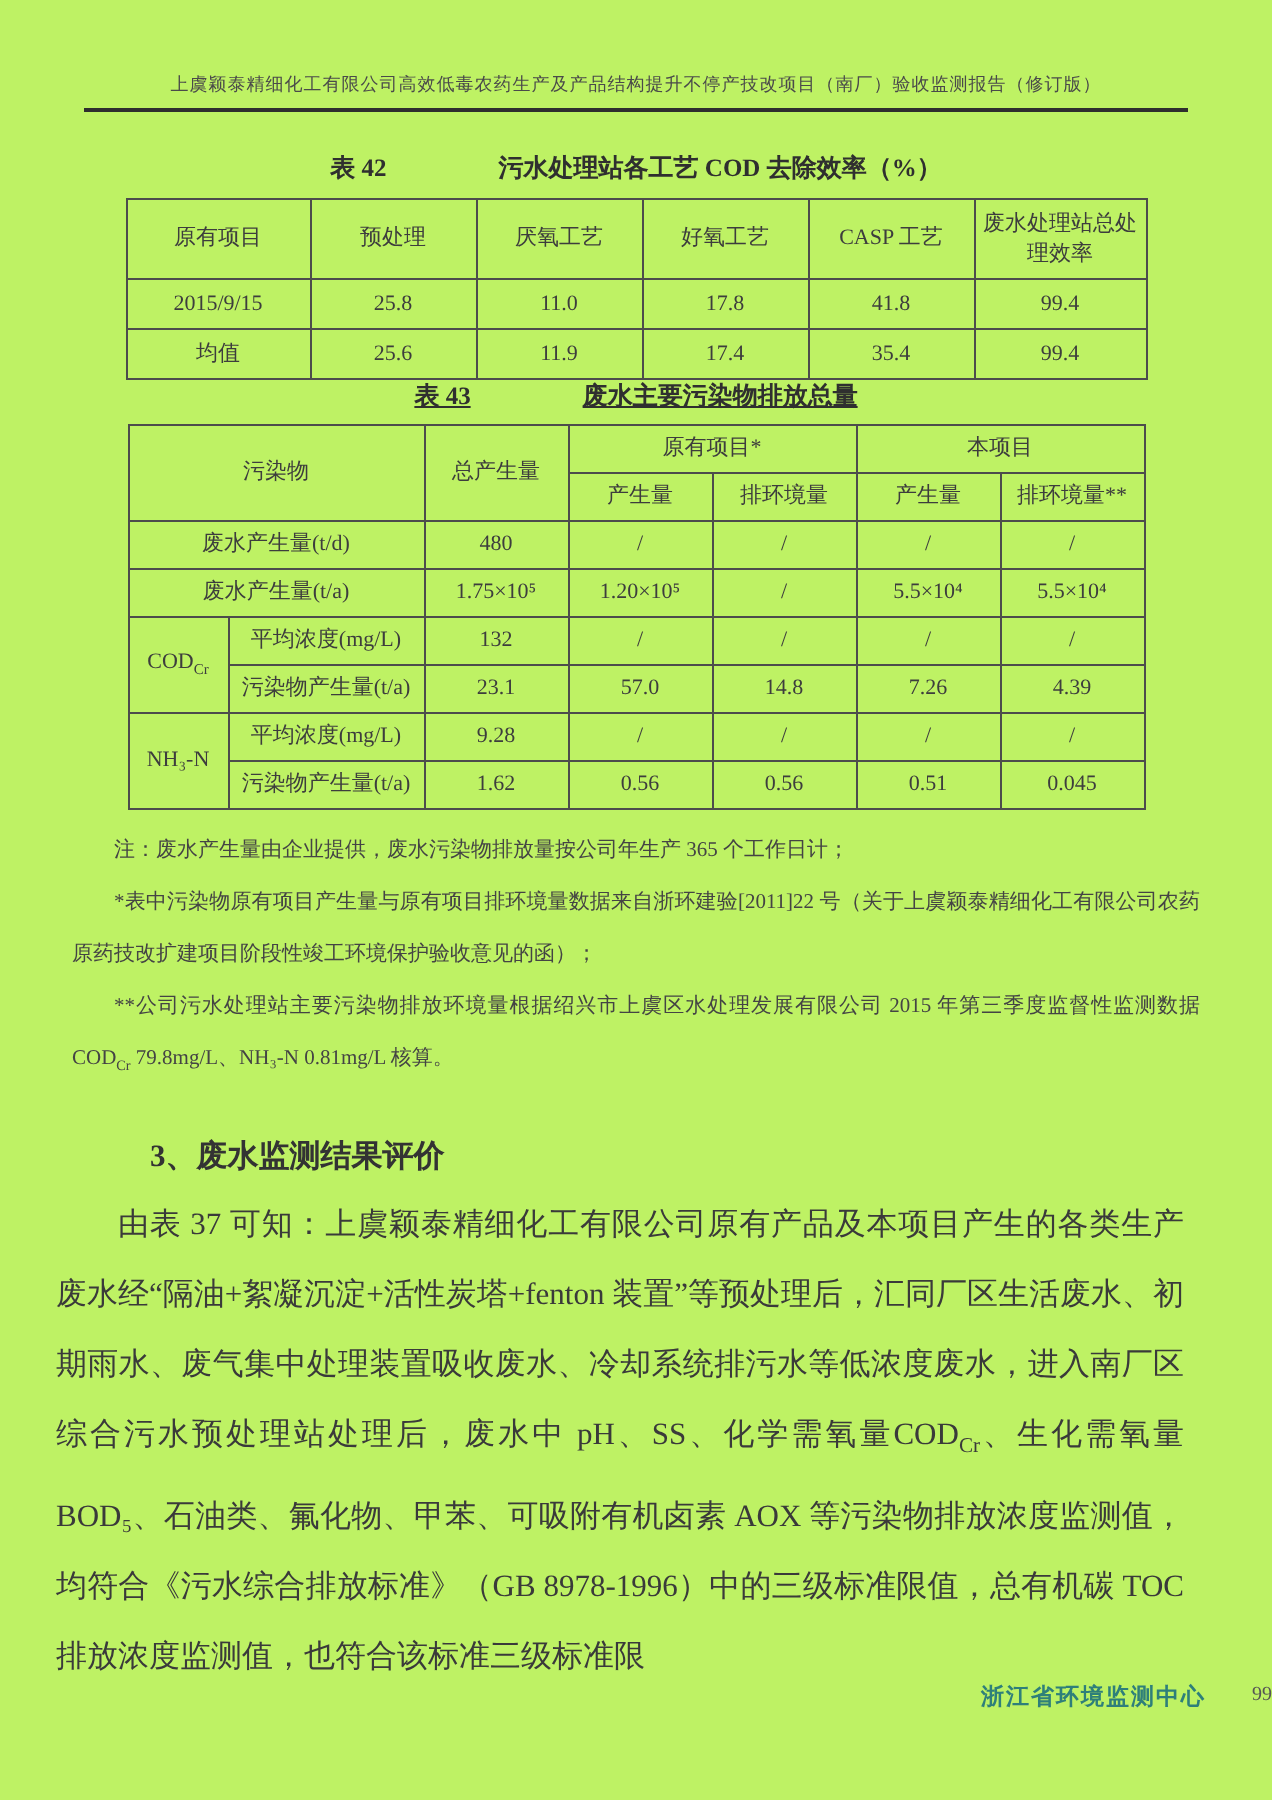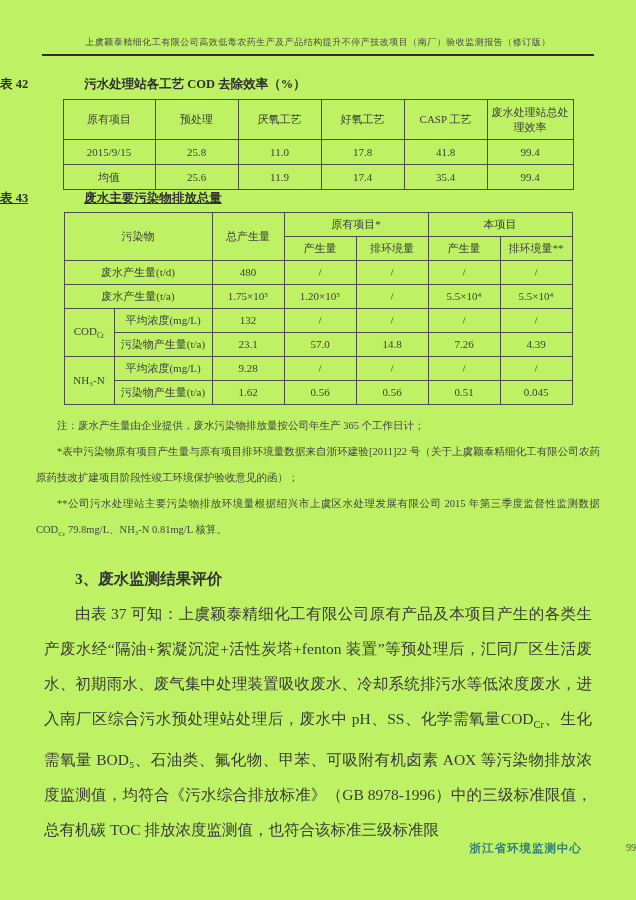--- a/index.html
+++ b/index.html
@@ -21,20 +21,21 @@
     text-align: center;
     font-size: 9px;
     letter-spacing: 0.5px;
     color: #4a4a4a;
     white-space: nowrap;
     overflow: hidden;
   }
   
   .tbl-caption {
     display: flex;
+    justify-content: center;
     gap: 56px;
     font-weight: bold;
     font-size: 12.5px;
     color: #2f2f2f;
   }
   .cap42 { margin-top: 20px; margin-bottom: 6px; }
   .cap43 { margin-bottom: 5px; text-decoration: underline; }
   table {
     border-collapse: collapse;
     margin: 0 auto;
@@ -73,38 +74,38 @@
   .notes p { text-indent: 2em; }
   
   .section-heading {
     margin: 22px 44px 0 44px;
     text-indent: 2em;
     font-size: 15.5px;
     font-weight: bold;
     color: #333333;
   }
   .body-para {
-    margin: 6px 44px 0 44px;
+    margin: 6px 44px 0 28px;
     text-indent: 2em;
     font-size: 15.5px;
     line-height: 35px;
     text-align: justify;
     color: #3a3a3a;
   }
   
   .footer-pageno {
     position: absolute;
     bottom: 47px; left: 0; right: 0;
     text-align: right;
     font-size: 10px;
     color: #555555;
   }
   .footer-org {
     position: absolute;
-    bottom: 44px; right: 54px;
+    bottom: 44px; right: 33px;
     font-size: 11.5px;
     font-weight: bold;
     letter-spacing: 1px;
   }
 </style>
 </head>
 <body>
 
 <div class="page">
 

